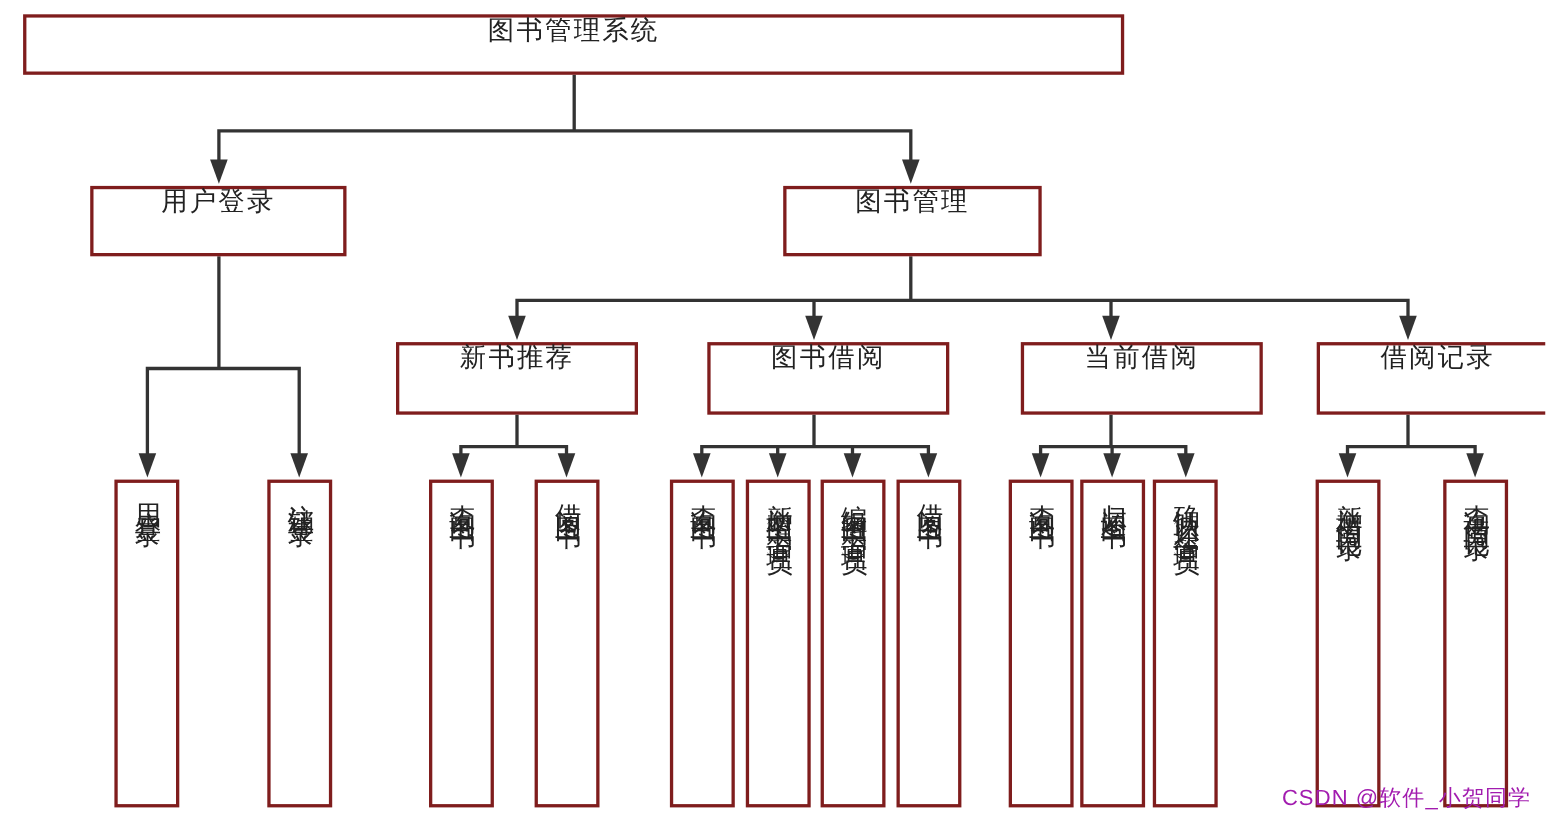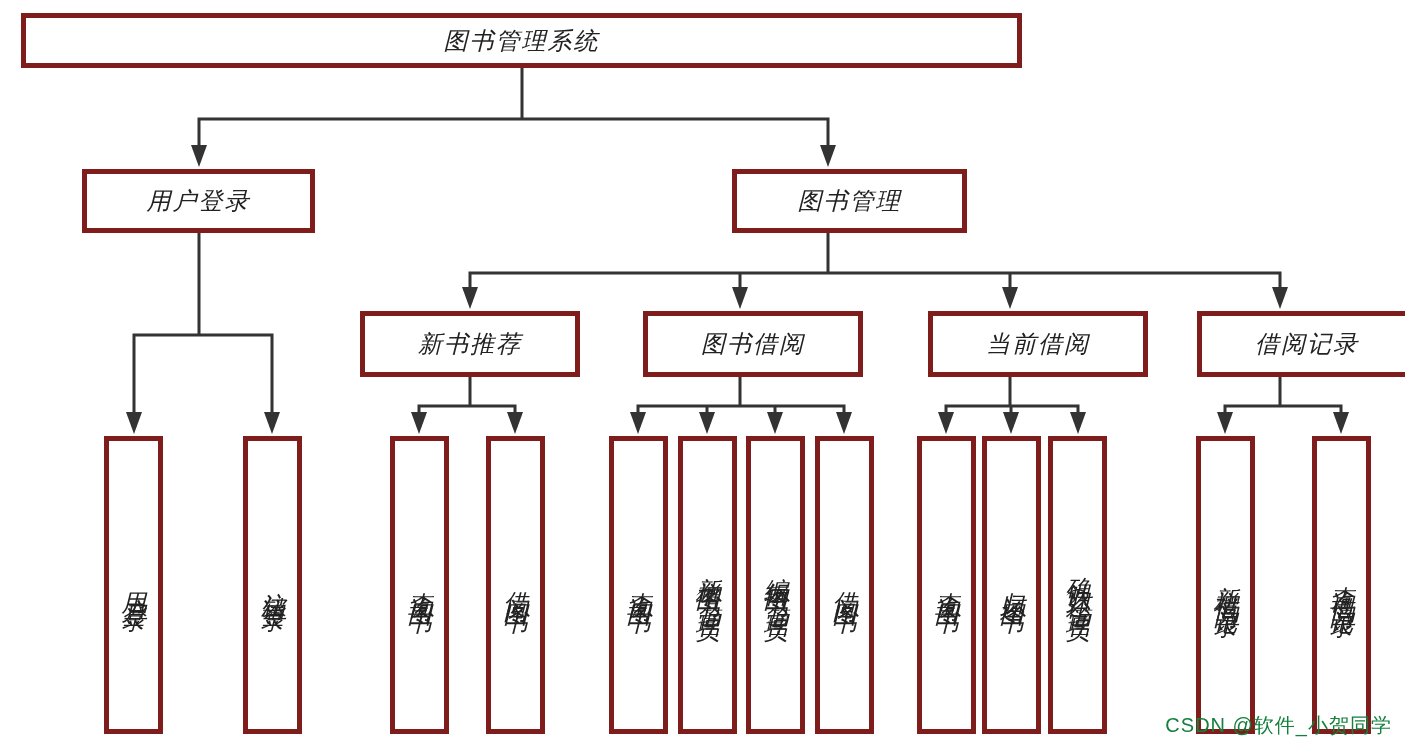--- a/index.html
+++ b/index.html
@@ -12,35 +12,34 @@
     overflow: hidden;
   }
   .connectors {
     position: absolute;
     left: 0; top: 0;
     width: 1405px; height: 747px;
   }
   .box {
     position: absolute;
     box-sizing: border-box;
-    border: 5px solid #7f1d1d;
+    border: 3px solid #7f1d1d;
     background: #ffffff;
     display: flex;
-    align-items: center;
+    align-items: flex-start;
     justify-content: center;
     color: #222222;
     font-size: 24px;
     letter-spacing: 2px;
     line-height: 1;
     white-space: nowrap;
-    font-style: italic;
   }
   .b-root { left: 21px;   top: 13px;  width: 1001px; height: 55px; }
   .b-l2a  { left: 82px;   top: 169px; width: 233px;  height: 64px; }
-  .b-l2b  { left: 712px;  top: 169px; width: 235px;  height: 64px; margin-left: 20px; }
+  .b-l2b  { left: 712px;  top: 169px; width: 235px;  height: 64px; }
   .b-l3   { top: 311px; height: 66px; width: 220px; }
   .b-l3a  { left: 360px;  }
   .b-l3b  { left: 643px;  }
   .b-l3c  { left: 928px;  }
   .b-l3d  { left: 1197px; }
   .leaf   { top: 436px; height: 298px; width: 59px; }
   .leaf .vtext {
     writing-mode: vertical-rl;
     text-orientation: mixed;
     letter-spacing: 6px;
@@ -60,21 +59,21 @@
   .lf10 { left: 982px;  }
   .lf11 { left: 1048px; }
   .lf12 { left: 1196px; }
   .lf13 { left: 1312px; }
   .watermark {
     position: absolute;
     right: 13px;
     top: 712px;
     font-size: 20px;
     letter-spacing: 1px;
-    color: #15803d;
+    color: #a21caf;
     white-space: nowrap;
   }
 </style>
 </head>
 <body>
 
 <div class="stage">
 
   <svg class="connectors" viewBox="0 0 1405 747" xmlns="http://www.w3.org/2000/svg">
     <path fill="none" stroke="#333333" stroke-width="3" stroke-linecap="square" d="

